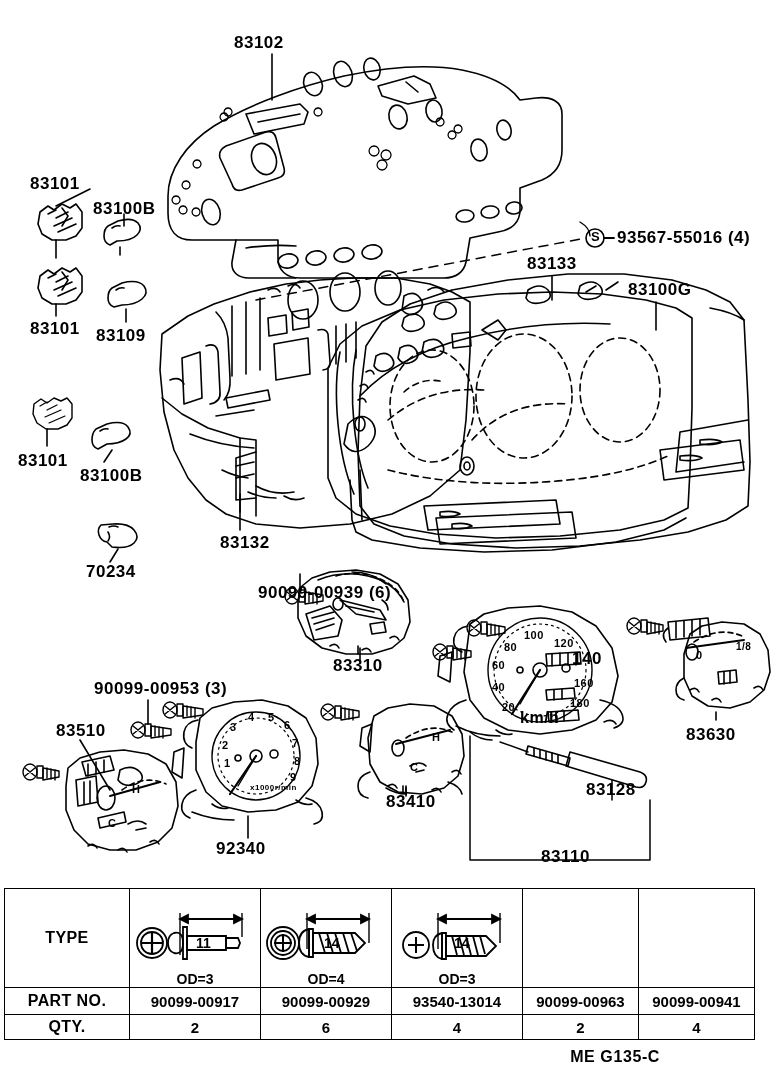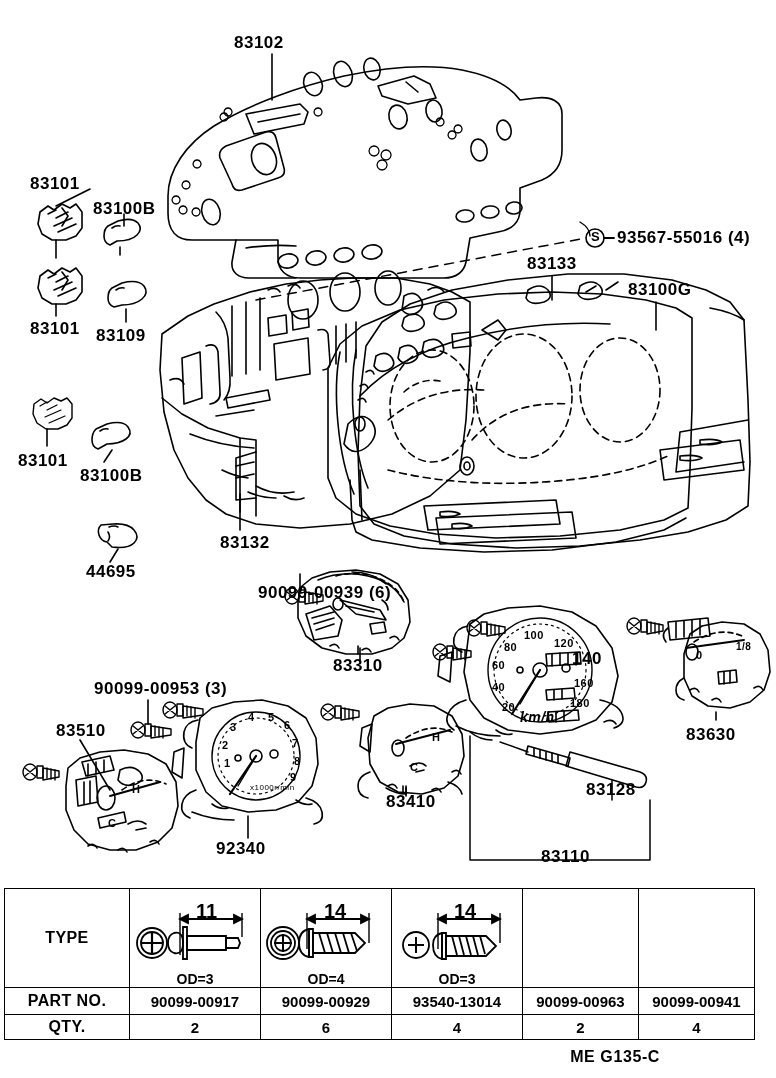--- a/index.html
+++ b/index.html
@@ -26,21 +26,21 @@
   }
   #screw-table td{
     border:1.6px solid #000;text-align:center;vertical-align:middle;
     font-size:15px;font-weight:700;padding:0;
   }
   #screw-table td.hdr{font-size:16px;letter-spacing:0.4px;}
   #screw-table tr.r-type td{height:98px;}
   #screw-table tr.r-part td{height:26px;}
   #screw-table tr.r-qty td{height:24px;}
   .od{font-size:14px;font-weight:700;margin-top:-6px;display:block;}
-  .dim{font-size:20px;font-weight:700;}
+  .dim{font-size:14px;font-weight:700;margin-top:35px;}
   .cellwrap{display:flex;flex-direction:column;align-items:center;justify-content:flex-end;height:100%;}
   .screwart{display:block;}
   #footer{
     position:absolute;right:16px;top:1048px;font-size:16px;font-weight:700;
     letter-spacing:0.6px;white-space:nowrap;text-align:center;
   }
 </style>
 </head>
 <body>
 
@@ -465,21 +465,21 @@
   <div class="lbl" style="left:30px;top:175px;">83101</div>
   <div class="lbl" style="left:93px;top:200px;">83100B</div>
   <div class="lbl" style="left:617px;top:229px;">93567-55016 (4)</div>
   <div class="lbl" style="left:527px;top:255px;">83133</div>
   <div class="lbl" style="left:628px;top:281px;">83100G</div>
   <div class="lbl" style="left:30px;top:320px;">83101</div>
   <div class="lbl" style="left:96px;top:327px;">83109</div>
   <div class="lbl" style="left:18px;top:452px;">83101</div>
   <div class="lbl" style="left:80px;top:467px;">83100B</div>
   <div class="lbl" style="left:220px;top:534px;text-align:right;">83132</div>
-  <div class="lbl" style="left:86px;top:563px;">44695</div>
+  <div class="lbl" style="left:86px;top:563px;">70234</div>
   <div class="lbl" style="left:258px;top:584px;">90099-00939 (6)</div>
   <div class="lbl" style="left:333px;top:657px;">83310</div>
   <div class="lbl" style="left:94px;top:680px;">90099-00953 (3)</div>
   <div class="lbl" style="left:56px;top:722px;">83510</div>
   <div class="lbl" style="left:686px;top:726px;">83630</div>
   <div class="lbl" style="left:386px;top:793px;">83410</div>
   <div class="lbl" style="left:586px;top:781px;">83128</div>
   <div class="lbl" style="left:216px;top:840px;">92340</div>
   <div class="lbl" style="left:541px;top:848px;">83110</div>
 
@@ -488,34 +488,34 @@
   <div style="position:absolute;left:462px;top:606px;width:170px;height:140px;">
     <span class="lbl" style="left:62px;top:24px;font-size:11px;font-weight:700;position:absolute;">100</span>
     <span class="lbl" style="left:92px;top:32px;font-size:11px;font-weight:700;position:absolute;">120</span>
     <span class="lbl" style="left:42px;top:36px;font-size:11px;font-weight:700;position:absolute;">80</span>
     <span class="lbl" style="left:30px;top:54px;font-size:11px;font-weight:700;position:absolute;">60</span>
     <span class="lbl" style="left:30px;top:76px;font-size:11px;font-weight:700;position:absolute;">40</span>
     <span class="lbl" style="left:40px;top:96px;font-size:11px;font-weight:700;position:absolute;">20</span>
     <span class="lbl" style="left:110px;top:44px;font-size:17px;font-weight:700;position:absolute;">140</span>
     <span class="lbl" style="left:112px;top:72px;font-size:11px;font-weight:700;position:absolute;">160</span>
     <span class="lbl" style="left:108px;top:92px;font-size:11px;font-weight:700;position:absolute;">180</span>
-    <span class="lbl" style="left:58px;top:104px;font-size:14px;font-weight:700;position:absolute;font-style:italic;">km/h</span>
+    <span class="lbl" style="left:58px;top:104px;font-size:16px;font-weight:700;position:absolute;">km/h</span>
   </div>
 
   <div style="position:absolute;left:196px;top:700px;width:130px;height:120px;">
     <span class="lbl" style="left:28px;top:58px;font-size:11px;font-weight:700;position:absolute;">1</span>
     <span class="lbl" style="left:26px;top:40px;font-size:11px;font-weight:700;position:absolute;">2</span>
     <span class="lbl" style="left:34px;top:22px;font-size:11px;font-weight:700;position:absolute;">3</span>
     <span class="lbl" style="left:52px;top:12px;font-size:11px;font-weight:700;position:absolute;">4</span>
     <span class="lbl" style="left:72px;top:12px;font-size:11px;font-weight:700;position:absolute;">5</span>
     <span class="lbl" style="left:88px;top:20px;font-size:11px;font-weight:700;position:absolute;">6</span>
     <span class="lbl" style="left:96px;top:38px;font-size:11px;font-weight:700;position:absolute;">7</span>
     <span class="lbl" style="left:98px;top:56px;font-size:11px;font-weight:700;position:absolute;">8</span>
     <span class="lbl" style="left:94px;top:72px;font-size:11px;font-weight:700;position:absolute;">9</span>
-    <span class="lbl" style="left:54px;top:84px;font-size:8px;font-weight:400;position:absolute;">x1000r/min</span>
+    <span class="lbl" style="left:54px;top:84px;font-size:8px;font-weight:700;position:absolute;">x1000r/min</span>
   </div>
 
   <div style="position:absolute;left:684px;top:622px;width:90px;height:90px;">
     <span class="lbl" style="left:12px;top:28px;font-size:11px;font-weight:700;position:absolute;">0</span>
     <span class="lbl" style="left:52px;top:20px;font-size:10px;font-weight:700;position:absolute;">1/8</span>
   </div>
 
   <div style="position:absolute;left:66px;top:750px;width:120px;height:104px;">
     <span class="lbl" style="left:66px;top:34px;font-size:11px;font-weight:700;position:absolute;">H</span>
     <span class="lbl" style="left:42px;top:68px;font-size:11px;font-weight:700;position:absolute;">C</span>

